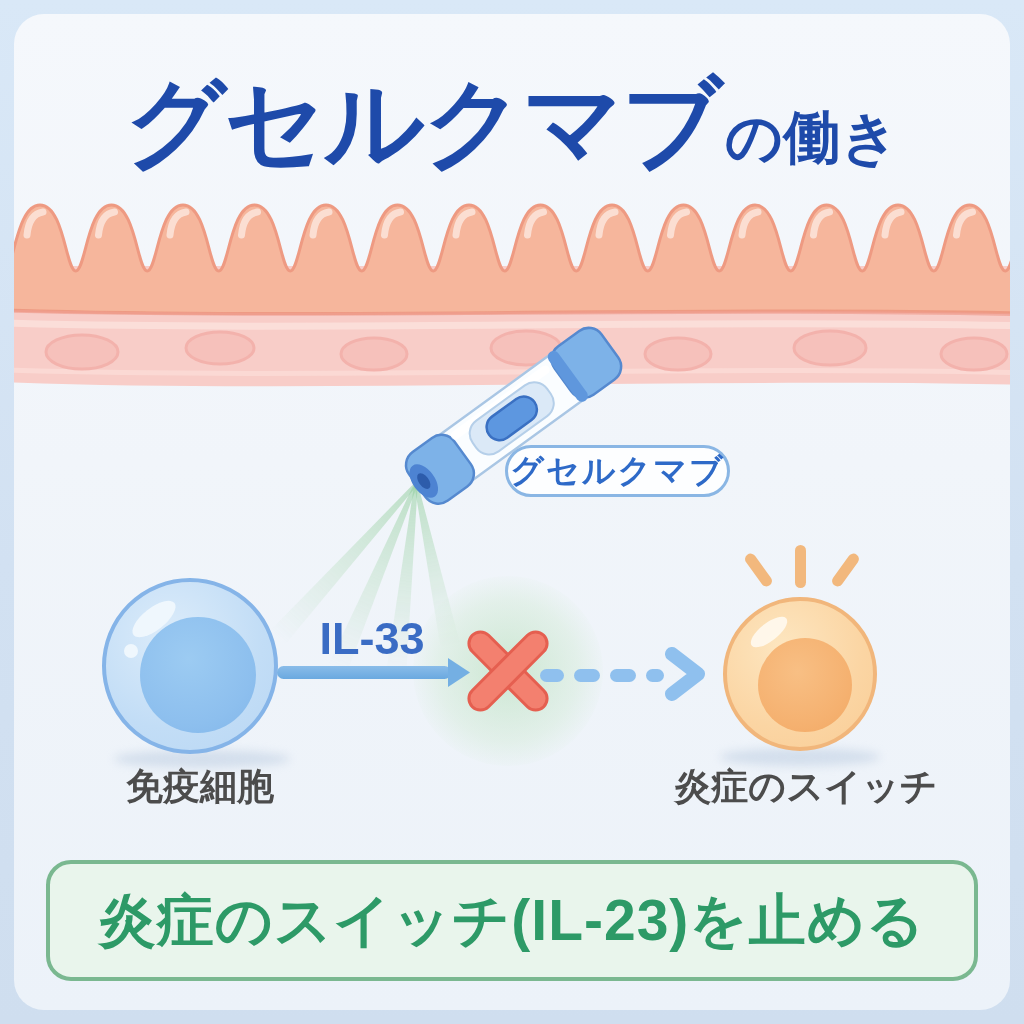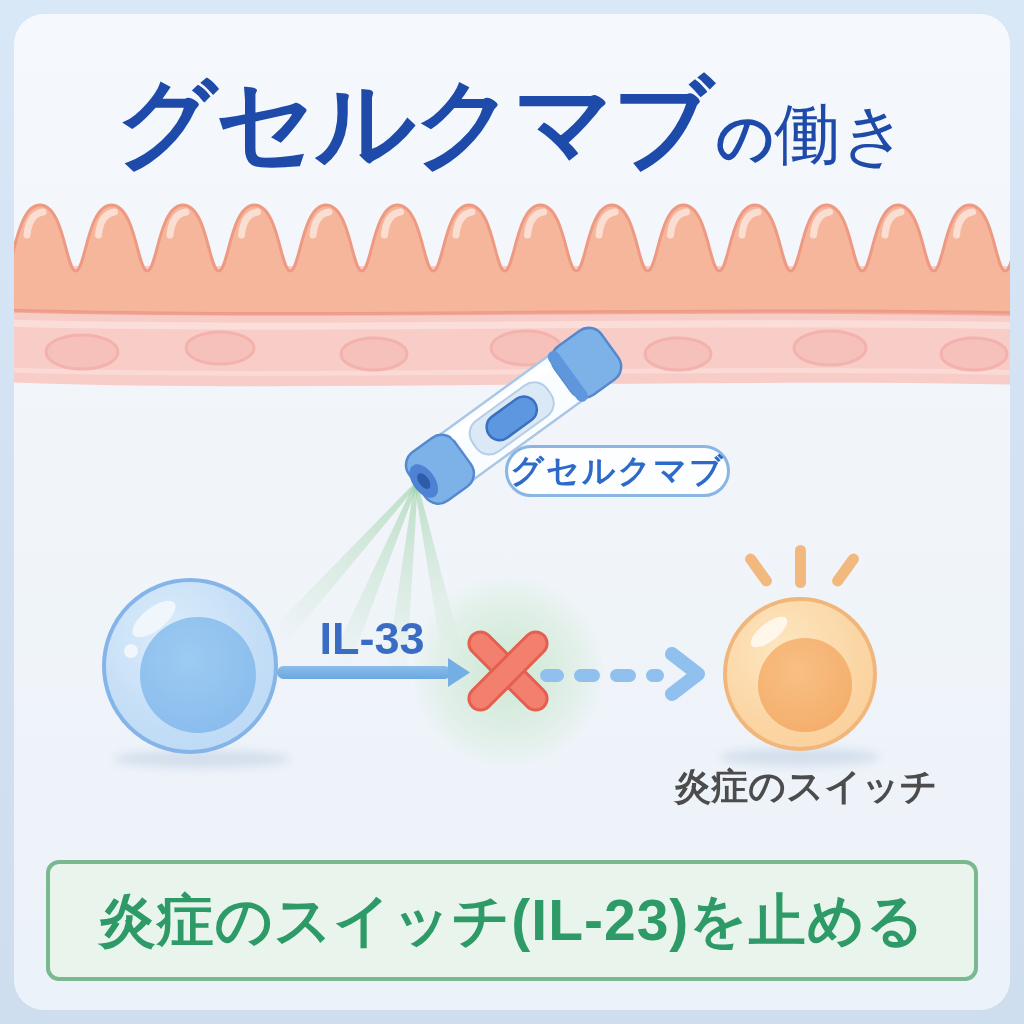--- a/index.html
+++ b/index.html
@@ -24,21 +24,21 @@
     position: absolute;
     top: 44px; left: 0;
     width: 100%;
     text-align: center;
     white-space: nowrap;
     color: #1e4aaa;
     z-index: 5;
   }
   .title .t-main   { font-size: 99px; font-weight: 800; letter-spacing: -2px; }
   .title .t-small  { font-size: 57px; font-weight: 800; margin-left: 4px; }
-  .title .t-mid    { font-size: 66px; font-weight: 400; }
+  .title .t-mid    { font-size: 57px; font-weight: 700; }
 
   
   .mucosa-svg { position: absolute; top: 0; left: 0; z-index: 1; }
 
   
   .pen-wrap {
     position: absolute;
     left: 372px; top: 360px;
     width: 260px; height: 80px;
     transform: rotate(-36deg);
@@ -201,21 +201,21 @@
   .d4 { left: 632px; width: 18px; }
   .chevron { position: absolute; left: 650px; top: 632px; z-index: 3; }
 
   
   .banner {
     position: absolute;
     left: 32px; top: 846px;
     width: 932px; height: 121px;
     background: #e9f5ec;
     border: 4px solid #7ab890;
-    border-radius: 13px;
+    border-radius: 25px;
     text-align: center;
     line-height: 113px;
     font-size: 57px;
     font-weight: 800;
     letter-spacing: 1px;
     color: #2d9a67;
     white-space: nowrap;
     z-index: 5;
   }
 </style>
@@ -274,20 +274,21 @@
   <div class="pen-label">グセルクマブ</div>
 
   <div class="glow"></div>
 
   <div class="cell-shadow" style="left:100px; top:736px; width:176px;"></div>
   <div class="cell immune-cell">
     <div class="immune-nucleus"></div>
     <div class="hl-arc immune-hl1"></div>
     <div class="hl-arc immune-hl2"></div>
   </div>
+  <div class="cell-label" style="left:186px; top:748px;">免疫細胞</div>
 
   <div class="il23">IL-33</div>
   <div class="signal-line"></div>
   <div class="signal-tip"></div>
 
   <div class="x-mark">
     <div class="x-bar b1"></div>
     <div class="x-bar b2"></div>
   </div>
 

